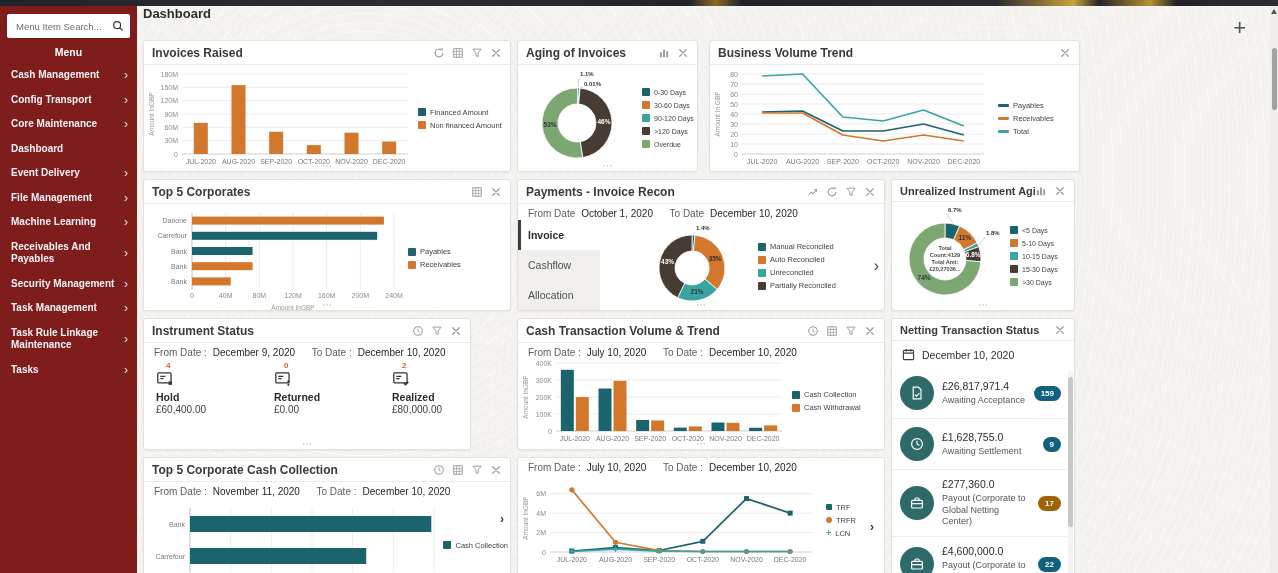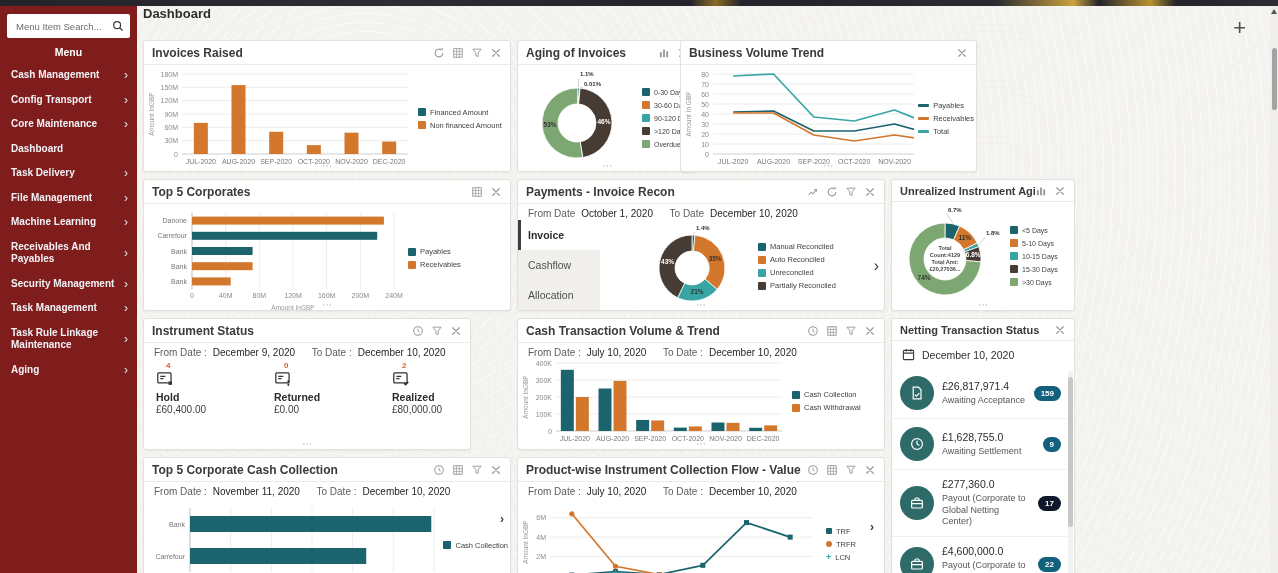--- a/index.html
+++ b/index.html
@@ -20,21 +20,21 @@
   .menu-item span.lbl{max-width:105px}
   
   .main{position:absolute;left:137px;top:6px;right:0;bottom:0;background:#f4f3f0;
     background-image:repeating-radial-gradient(circle at 20% 30%,rgba(255,255,255,.5) 0 1px,rgba(0,0,0,0) 1px 9px),repeating-radial-gradient(circle at 75% 70%,rgba(0,0,0,.012) 0 1px,rgba(0,0,0,0) 1px 7px)}
   .page-title{position:absolute;left:6px;top:0;font-size:13px;font-weight:700;color:#2d2d2d}
   .add-btn{position:absolute;right:32px;top:12px;font-size:22px;font-weight:300;color:#4f4f4f;cursor:pointer;line-height:20px}
   
   .widget{position:absolute;background:#fff;border:1px solid #e3e1dd;border-radius:3px;box-shadow:0 1px 2px rgba(0,0,0,.05)}
   .w1{left:6px;top:34px;width:368px;height:132px}
   .w2{left:380px;top:34px;width:181px;height:132px}
-  .w3{left:543px;top:34px;width:297px;height:132px}
+  .w3{left:572px;top:34px;width:371px;height:132px}
   .w4{left:6px;top:173px;width:368px;height:132px}
   .w5{left:380px;top:173px;width:368px;height:132px}
   .w6{left:754px;top:173px;width:184px;height:132px}
   .w7{left:6px;top:312px;width:328px;height:132px}
   .w8{left:380px;top:312px;width:368px;height:132px}
   .w9{left:754px;top:312px;width:184px;height:270px}
   .w10{left:6px;top:451px;width:368px;height:132px}
   .w11{left:380px;top:451px;width:368px;height:132px}
   .whead{display:flex;justify-content:space-between;align-items:center;padding:5px 8px 4px;border-bottom:1px solid #eceae7}
   .whead h2{font-size:12px;font-weight:600;color:#3a3a3a;white-space:nowrap;overflow:hidden}
@@ -181,21 +181,21 @@
         <span class="chev">›</span>
       </div>
       <div class="menu-item">
         <span class="lbl">Core Maintenance</span>
         <span class="chev">›</span>
       </div>
       <div class="menu-item">
         <span class="lbl">Dashboard</span>
       </div>
       <div class="menu-item">
-        <span class="lbl">Task Delivery</span>
+        <span class="lbl">Event Delivery</span>
         <span class="chev">›</span>
       </div>
       <div class="menu-item">
         <span class="lbl">File Management</span>
         <span class="chev">›</span>
       </div>
       <div class="menu-item">
         <span class="lbl">Machine Learning</span>
         <span class="chev">›</span>
       </div>
@@ -209,21 +209,21 @@
       </div>
       <div class="menu-item">
         <span class="lbl">Task Management</span>
         <span class="chev">›</span>
       </div>
       <div class="menu-item">
         <span class="lbl">Task Rule Linkage Maintenance</span>
         <span class="chev">›</span>
       </div>
       <div class="menu-item">
-        <span class="lbl">Aging</span>
+        <span class="lbl">Tasks</span>
         <span class="chev">›</span>
       </div>
     </nav>
 </aside>
 
 <main class="main">
   <h1 class="page-title">Dashboard</h1>
   <div class="add-btn">+</div>
 
   <section class="widget w2 small">
@@ -716,21 +716,21 @@
         <div class="net-row">
           <div class="net-ic" style="background: rgb(46, 107, 104);">
             <svg>
               <use href="#i-net-case"></use>
             </svg>
           </div>
           <div class="net-txt">
             <div class="net-amt">£277,360.0</div>
             <div class="net-lbl">Payout (Corporate to Global Netting Center)</div>
           </div>
-          <div class="net-badge" style="background: #0f172a;">17</div>
+          <div class="net-badge" style="background: #a16207;">17</div>
         </div>
         <div class="net-row">
           <div class="net-ic" style="background: rgb(46, 107, 104);">
             <svg>
               <use href="#i-net-case"></use>
             </svg>
           </div>
           <div class="net-txt">
             <div class="net-amt">£4,600,000.0</div>
             <div class="net-lbl">Payout (Corporate to Sub Center)</div>
@@ -791,37 +791,20 @@
           <div class="leg-item">
             <span class="sw " style="background: rgb(27, 100, 110);"></span>
             <span>Cash Collection</span>
           </div>
         </div>
       </div>
     <div class="mini-chev" style="right:6px;top:54px">›</div>
   </section>
 
   <section class="widget w11">
-    <header class="whead">
-        <h2>Product-wise Instrument Collection Flow - Value</h2>
-        <div class="hicons" id="ic-w11">
-          <svg>
-            <use href="#i-clock"></use>
-          </svg>
-          <svg>
-            <use href="#i-grid"></use>
-          </svg>
-          <svg>
-            <use href="#i-filter"></use>
-          </svg>
-          <svg>
-            <use href="#i-close"></use>
-          </svg>
-        </div>
-      </header>
     <div class="dates">
       <span class="dl">From Date :</span><span class="dv">July 10, 2020</span>
       <span class="dl">To Date :</span><span class="dv">December 10, 2020</span>
     </div>
     <div class="chart-row" id="m-w11">
         <svg width="302" height="92">
           <line x1="30" y1="78" x2="292" y2="78" stroke="#cfcfcf"></line>
           <text x="26" y="80.5" text-anchor="end" font-size="7" fill="#8a8a8a">0</text>
           <line x1="30" y1="58.57142857142857" x2="292" y2="58.57142857142857" stroke="#ececec"></line>
           <text x="26" y="61.07142857142857" text-anchor="end" font-size="7" fill="#8a8a8a">2M</text>

